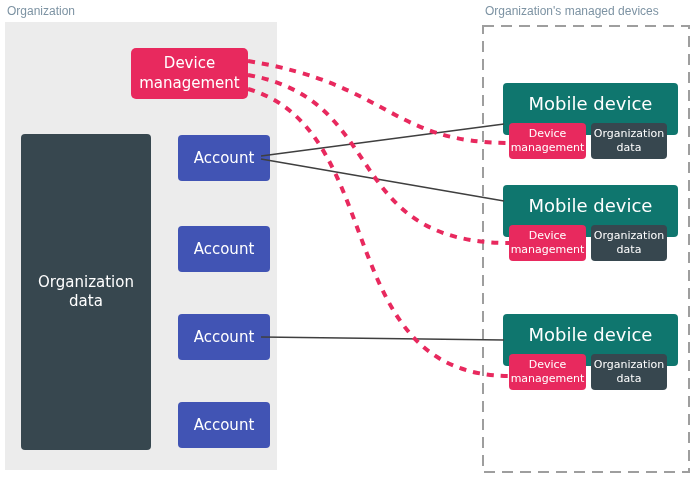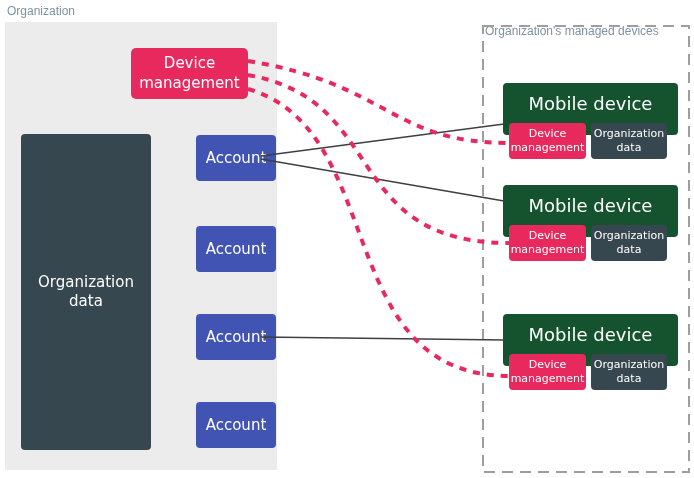--- a/index.html
+++ b/index.html
@@ -13,21 +13,21 @@
     text-decoration: underline;
   }
   .section-label {
     position: absolute;
     font-size: 12px;
     color: #7D93A3;
     font-family: "Liberation Sans", sans-serif;
     white-space: nowrap;
   }
   .org-label { left: 7px; top: 4px; }
-  .managed-label { left: 485px; top: 4px; margin-top: 20px; }
+  .managed-label { left: 485px; top: 4px; }
 
   .org-container {
     position: absolute;
     left: 5px; top: 22px;
     width: 272px; height: 448px;
     background: #ECECEC;
   }
   .box {
     position: absolute;
     color: #ffffff;
@@ -48,36 +48,36 @@
   }
   .orgdata-box {
     left: 21px; top: 134px;
     width: 130px; height: 316px;
     background: #37474F;
     border-radius: 4px;
     font-size: 15px;
     line-height: 1.3;
   }
   .account-box {
-    left: 196px;
-    width: 80px; height: 46px;
+    left: 178px;
+    width: 92px; height: 46px;
     background: #4154B4;
     border-radius: 4px;
     font-size: 15px;
   }
   .acct-1 { top: 135px; }
   .acct-2 { top: 226px; }
   .acct-3 { top: 314px; }
   .acct-4 { top: 402px; }
 
   .device {
     position: absolute;
     left: 503px;
     width: 175px; height: 52px;
-    background: #14532d;
+    background: #0f766e;
     border-radius: 4px;
   }
   .dev-1 { top: 83px; }
   .dev-2 { top: 185px; }
   .dev-3 { top: 314px; }
   .device-title {
     position: absolute;
     left: 0; top: 0; right: 0;
     height: 40px;
     display: flex;

